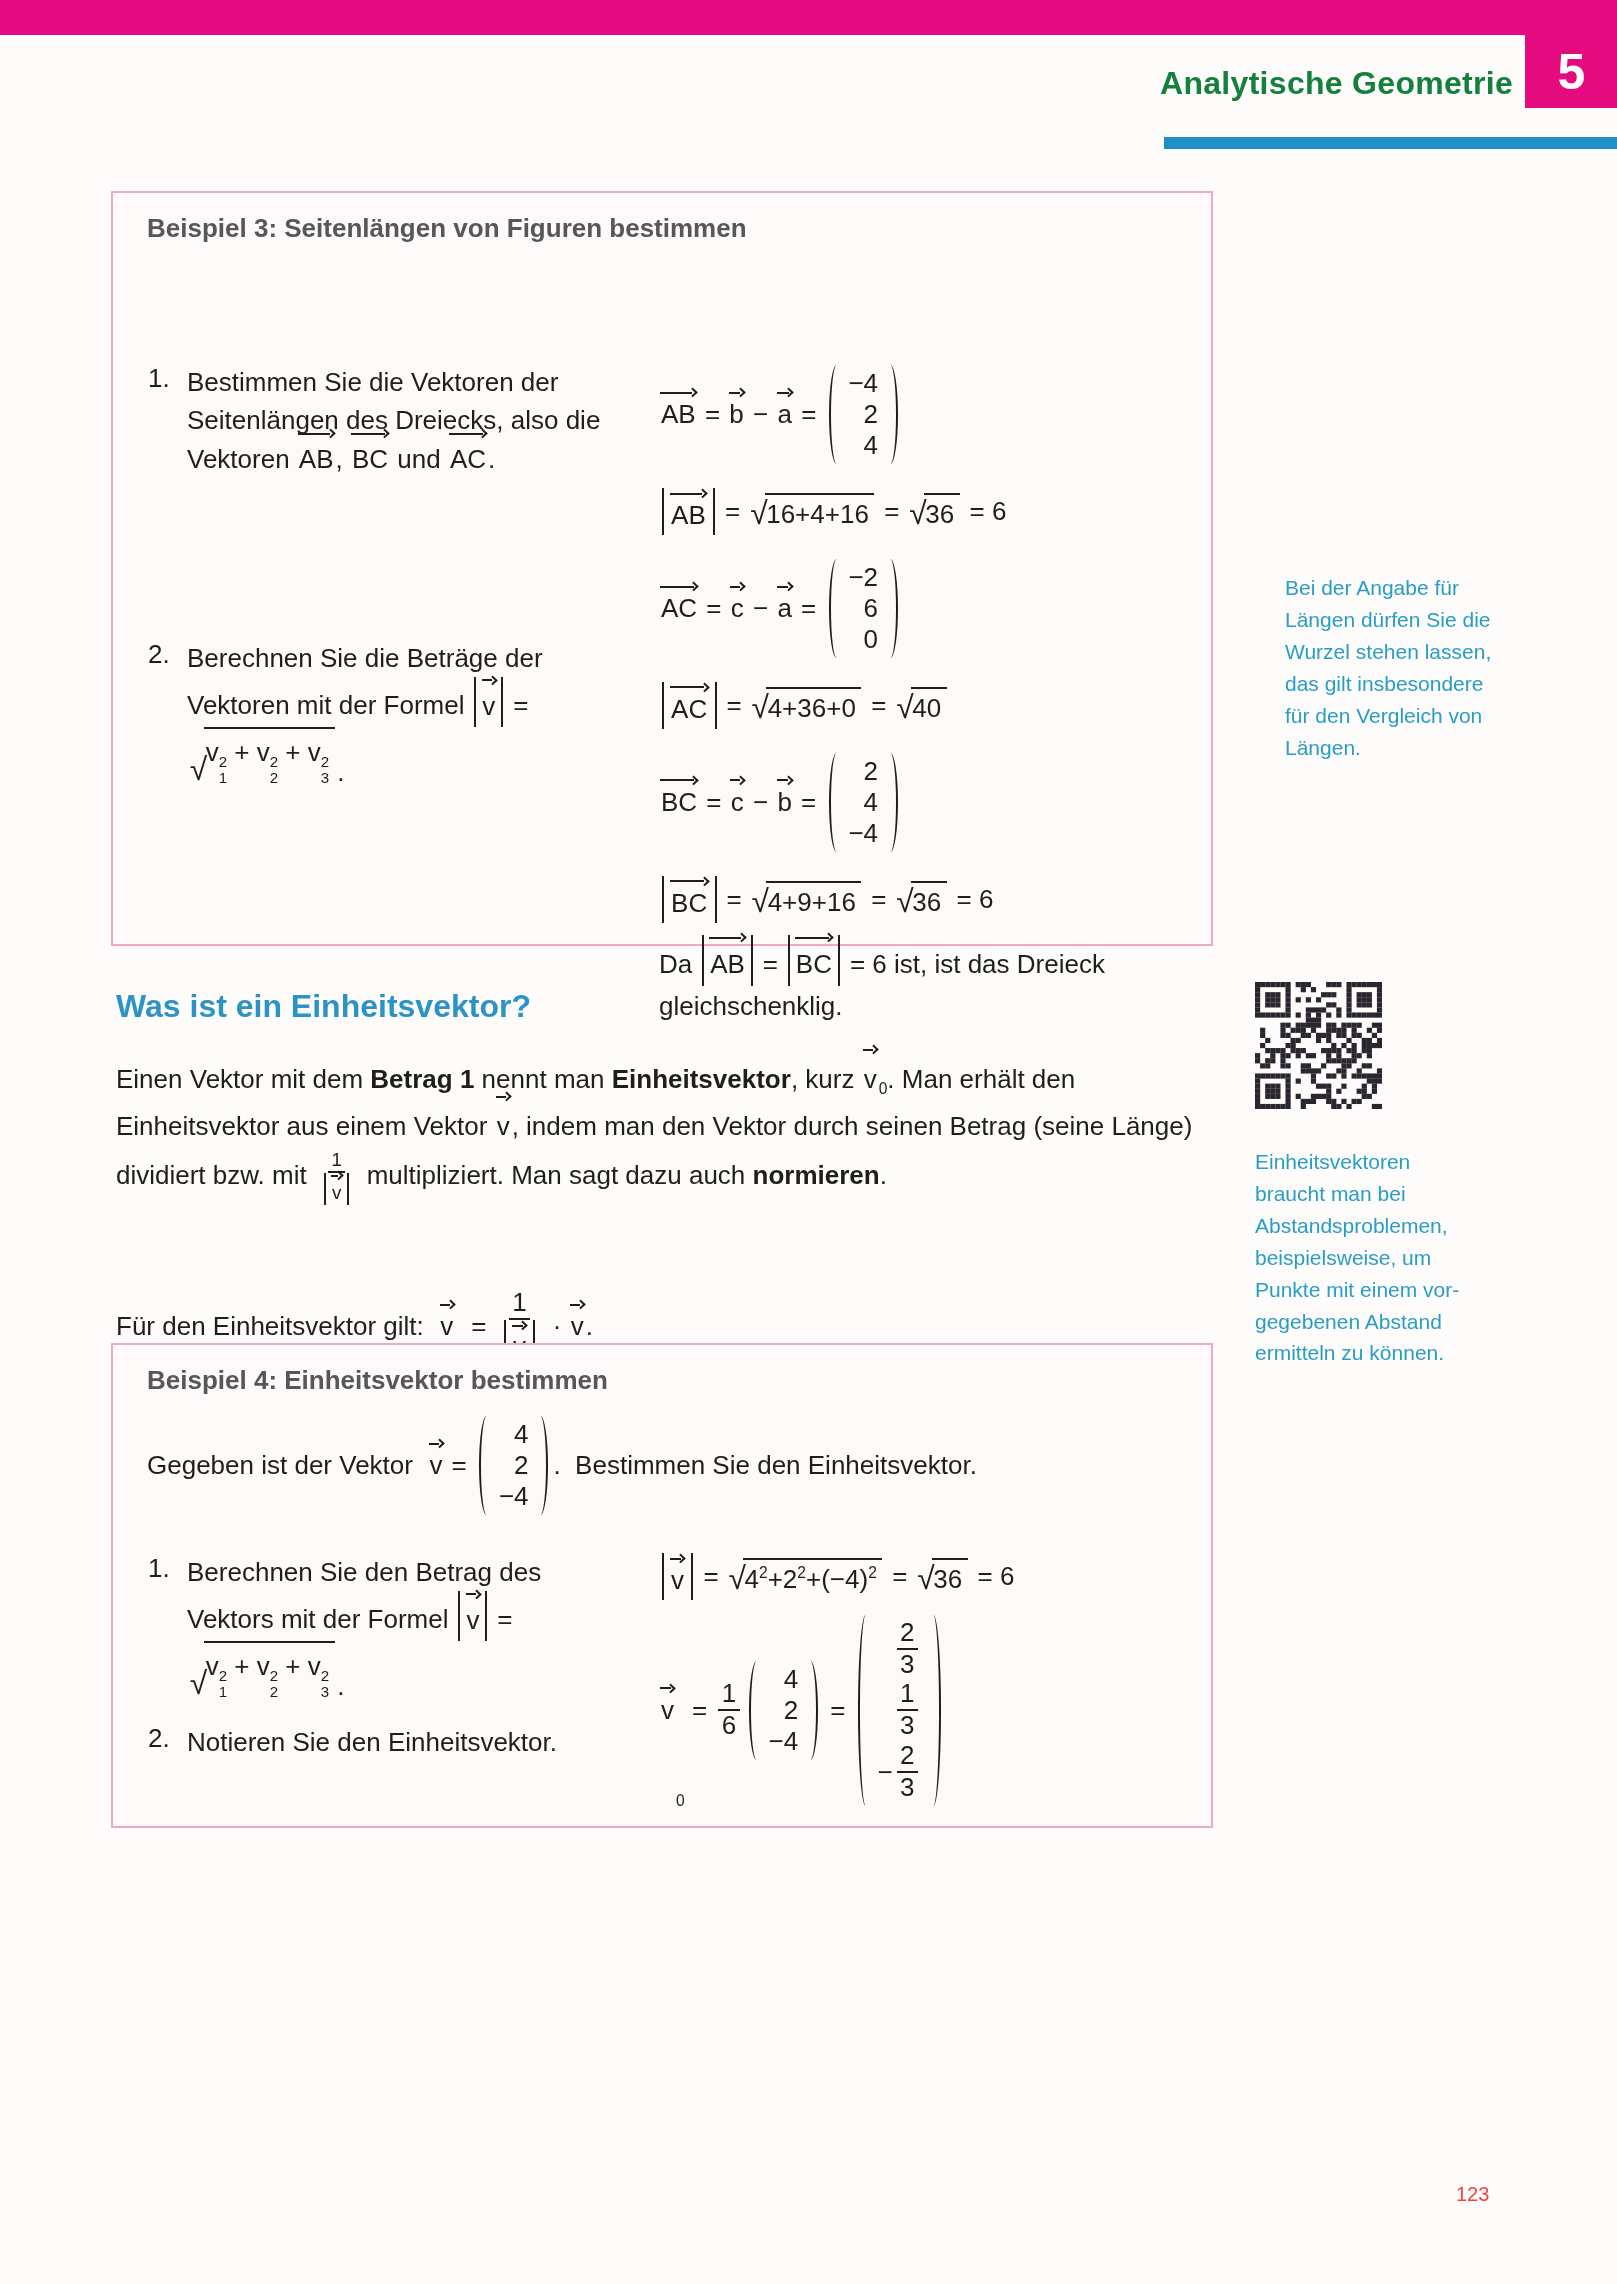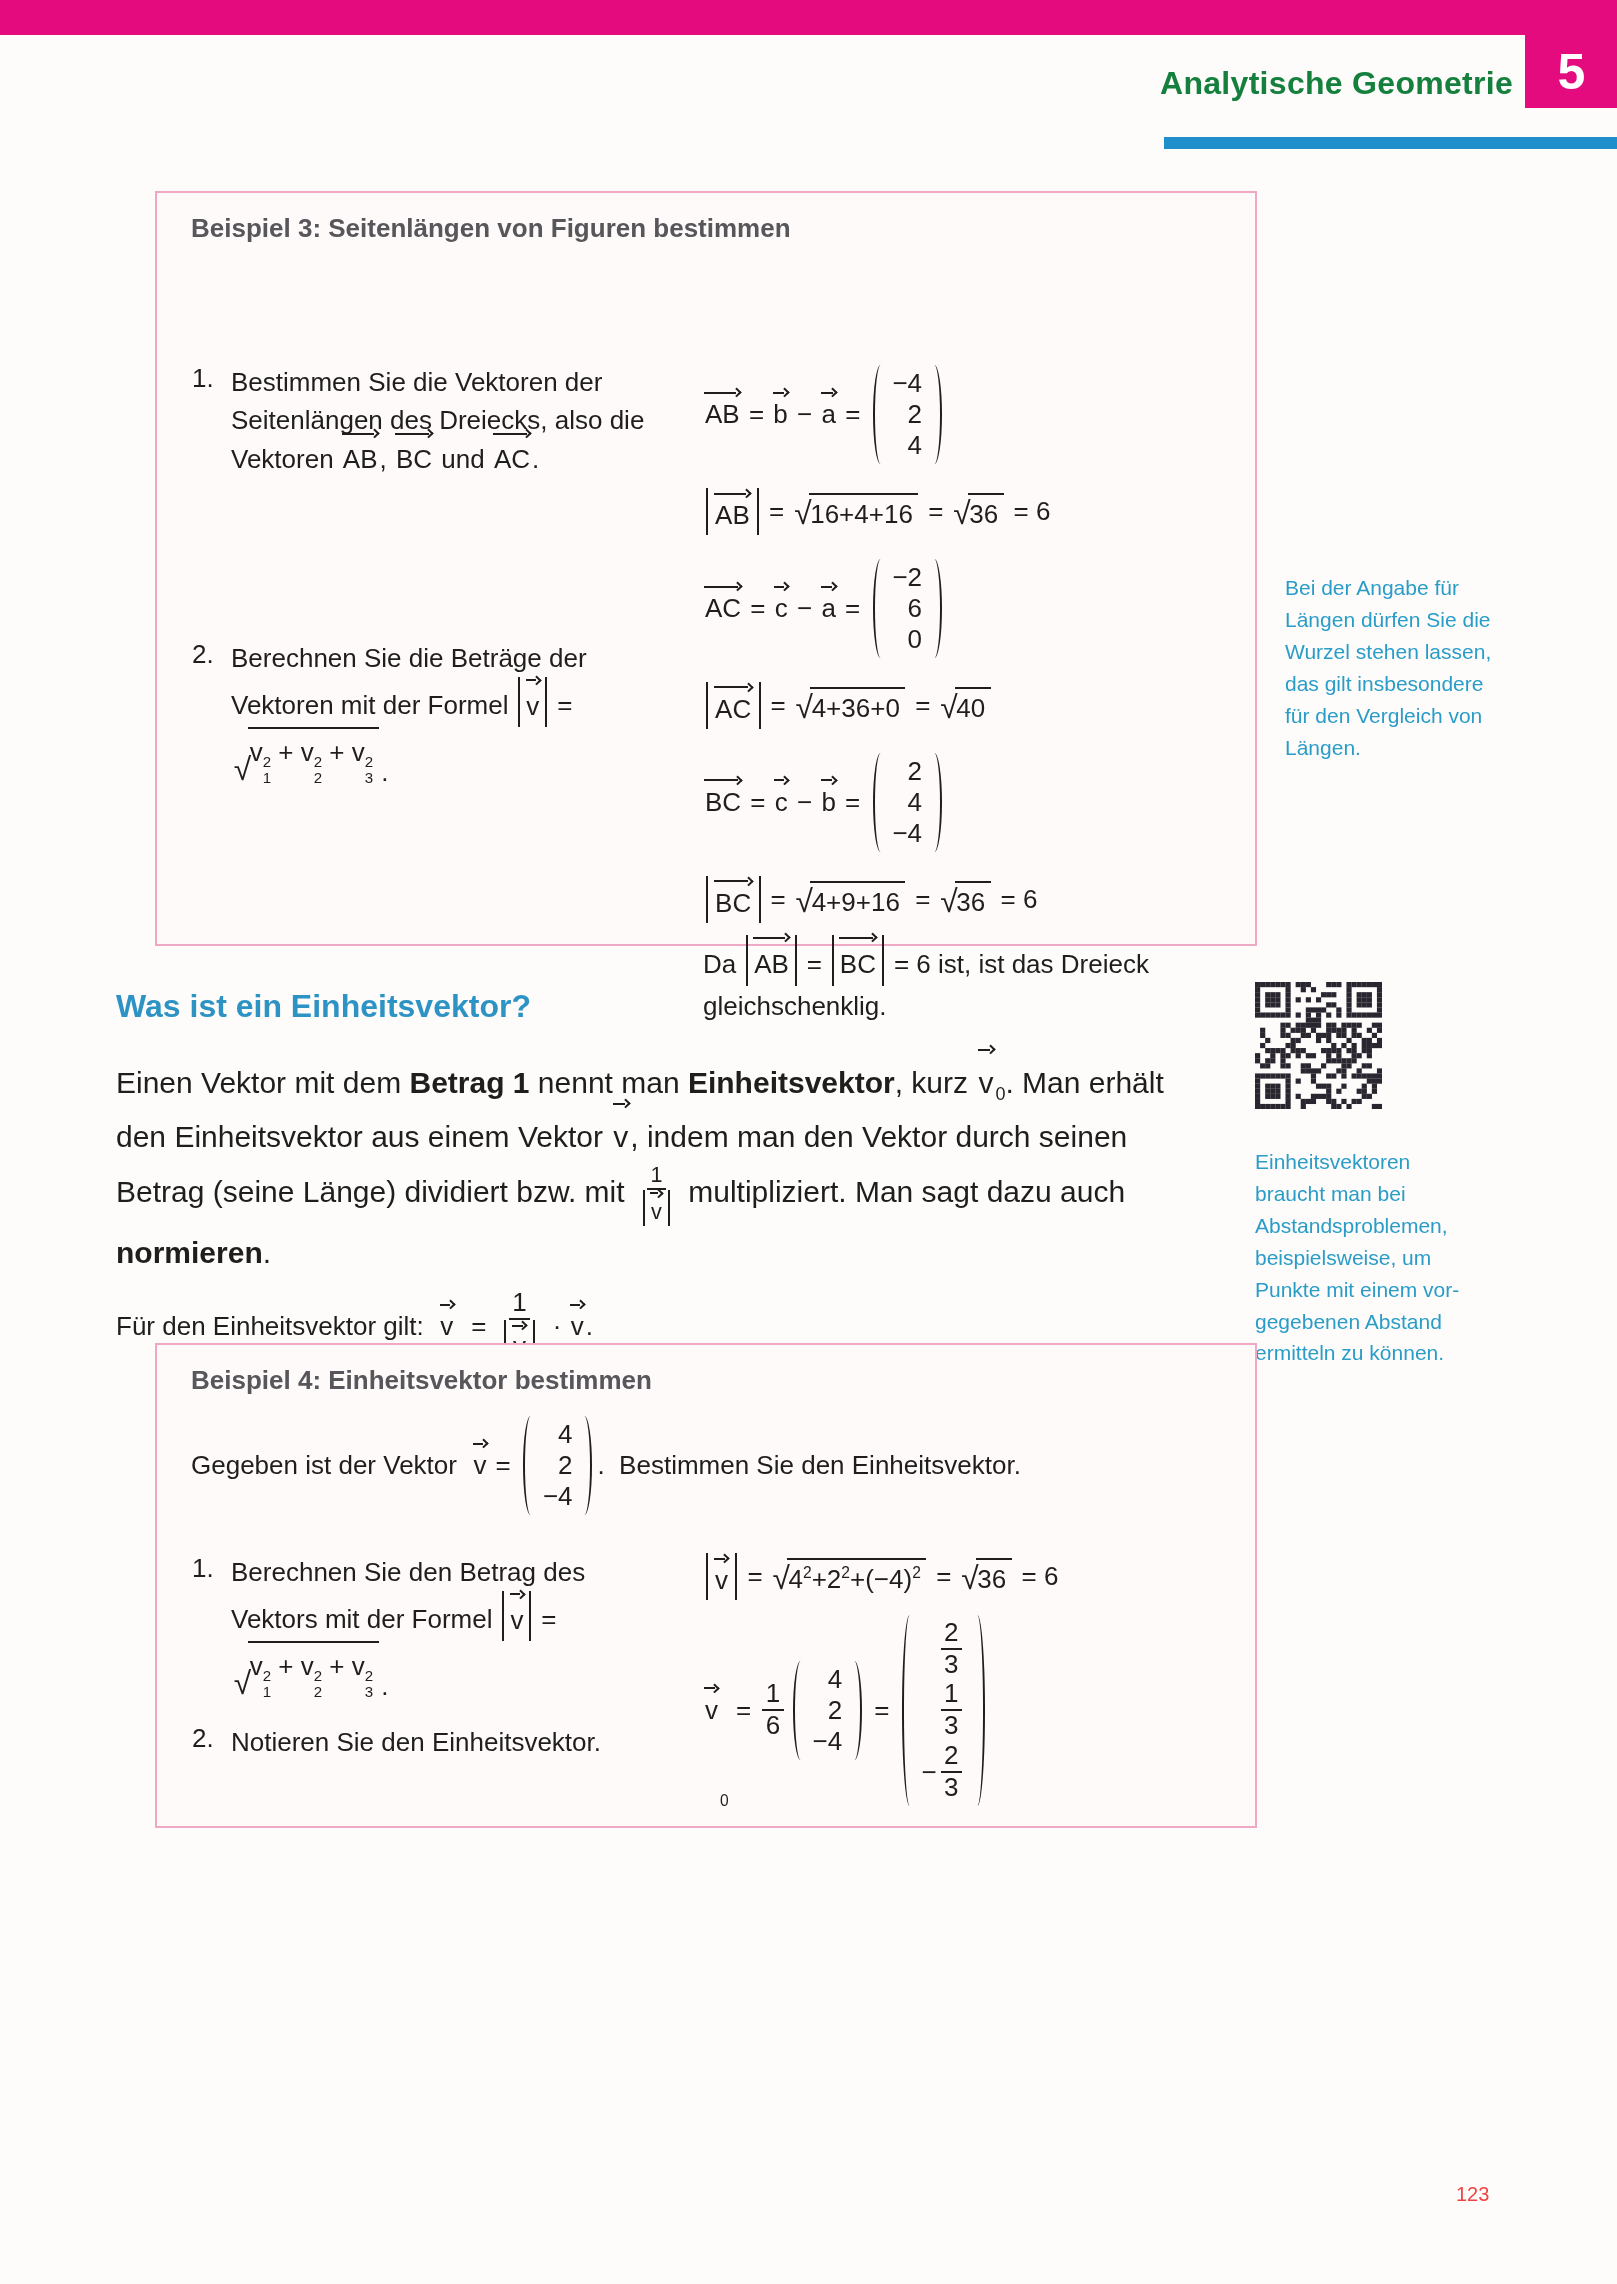--- a/index.html
+++ b/index.html
@@ -23,21 +23,21 @@
   .chapter-tab span{color:#ffffff;font-size:50px;font-weight:bold;line-height:1;}
   .header-title{
     position:absolute;left:1160px;top:65px;width:364px;
     font-size:32px;font-weight:bold;color:#15803d;text-align:left;
     letter-spacing:0.3px;
   }
   .header-rule{position:absolute;left:1164px;top:137px;width:454px;height:11.5px;background:#1e8fca;}
   
   .exbox{
     position:absolute;left:111px;width:1102px;
-    background:#fdfaf9;border:2.7px solid #f0a9c5;box-sizing:border-box;margin-left:44px;
+    background:#fdfaf9;border:2.7px solid #f0a9c5;box-sizing:border-box;
   }
   .exbox1{top:191px;height:755px;}
   .exbox2{top:1343px;height:485px;}
   .ex-title{position:absolute;left:34px;top:20px;font-size:26px;font-weight:bold;color:#57565a;}
   .ex-intro{position:absolute;left:34px;top:66px;width:1052px;font-size:26px;line-height:1.7;}
   .stepnum{position:absolute;left:35px;font-size:26px;}
   .steptext{position:absolute;left:74px;width:418px;font-size:26px;line-height:1.48;}
   .fstack{position:absolute;left:546px;top:160px;display:flex;flex-direction:column;align-items:flex-start;}
   .fstack>*{margin-bottom:12px;}
   
@@ -70,21 +70,21 @@
   .frac-n,.frac-d{line-height:1.15;padding:0 3.4px;display:inline-flex;align-items:center;justify-content:center;}
   .rich .frac{font-size:.72em;}
   .mrow .frac{font-size:1em;}
   
   .sidenote{position:absolute;left:1255px;width:310px;font-size:21px;line-height:1.52;
     color:#2a9cc8;white-space:pre-line;}
   .note1{top:572px;margin-left:30px;}
   .note2{top:1146px;}
   
   .section-heading{position:absolute;left:116px;top:988px;font-size:32px;font-weight:bold;color:#2d93c5;}
-  .section-para{position:absolute;left:116px;top:1056px;width:1079px;font-size:30px;line-height:1.78;}
+  .section-para{position:absolute;left:116px;top:1056px;width:1079px;font-size:26px;line-height:1.78;}
   .section-rule-line{position:absolute;left:116px;top:1288px;padding-top:0;}
   
   .qr{position:absolute;left:1255px;top:982px;width:127px;height:127px;}
   
   .pagenum{position:absolute;left:1456px;top:2183px;font-size:20px;color:#ef4444;}
   b{font-weight:bold;}
 </style>
 </head>
 <body>
 

